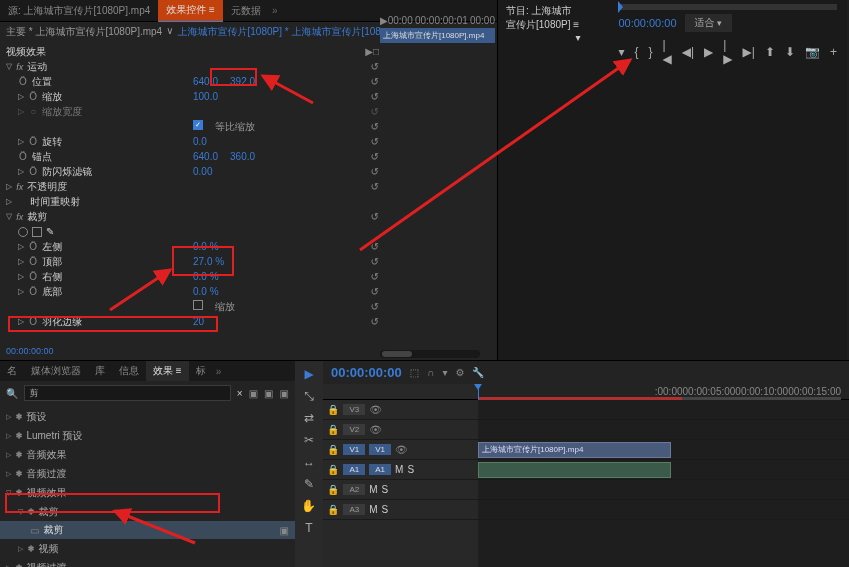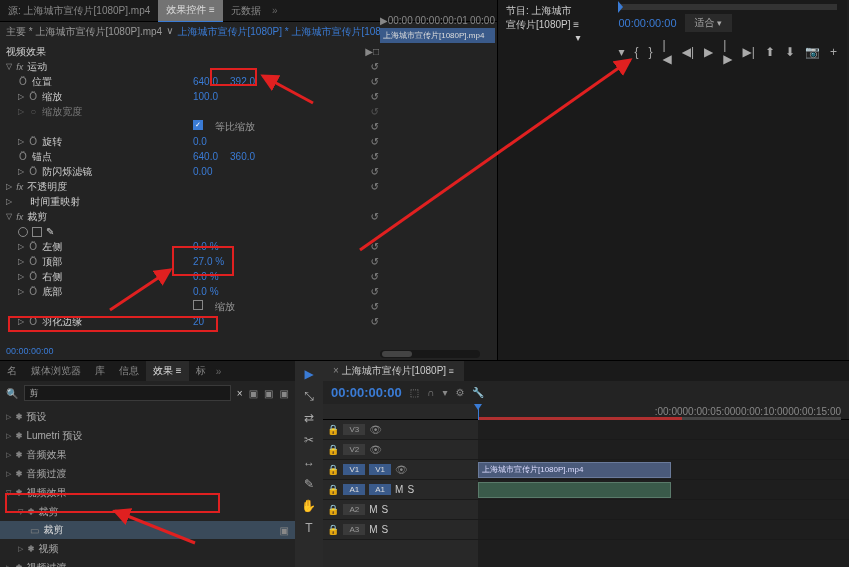--- a/index.html
+++ b/index.html
@@ -1,21 +1,21 @@
 <!DOCTYPE html>
 <html><head>
 <meta charset="utf-8">
 <style>
 *{margin:0;padding:0;box-sizing:border-box;font-family:"Microsoft YaHei",sans-serif;font-size:10px}
 body{background:#1e1e1e;color:#ccc;width:849px;height:567px;overflow:hidden;position:relative}
 .top{display:flex;height:360px}
 .left-panel{width:498px;background:#232323;border-right:1px solid #000;display:flex;flex-direction:column}
 .tabs{display:flex;height:22px;background:#1a1a1a;border-bottom:1px solid #000;align-items:center}
 .tab{padding:4px 8px;color:#888;cursor:pointer}
-.tab.active{background:#737373;color:#ddd;border-bottom:2px solid #3a7bd5}
+.tab.active{background:#c2410c;color:#ddd;border-bottom:2px solid #3a7bd5}
 .arrow{color:#666;padding:0 3px}
 .src-line{display:flex;padding:3px 6px;font-size:9px;color:#999;background:#232323}
 .src-line .link{color:#3a7bd5}
 .mini-tl{position:absolute;left:380px;top:15px;width:115px;height:32px}
 .mini-tl .ruler{display:flex;justify-content:space-between;font-size:8px;color:#888}
 .mini-tl .bar{background:#3a5a8a;color:#ddd;font-size:8px;padding:2px 3px;margin-top:2px;white-space:nowrap;overflow:hidden}
 .fx-list{flex:1;overflow:hidden;position:relative;padding-top:2px}
 .row{display:flex;align-items:center;height:15px;padding:0 4px;position:relative}
 .row .lbl{display:flex;align-items:center;gap:4px;flex:0 0 175px}
 .row .vals{display:flex;gap:12px;flex:1}
@@ -427,23 +427,20 @@
     <span>⤡</span>
     <span>⇄</span>
     <span>✂</span>
     <span>↔</span>
     <span>✎</span>
     <span>✋</span>
     <span>T</span>
   </div>
 
   <div class="timeline">
-    <div class="tl-tabs">
-        <span class="tl-tab"><span style="color:#888">× </span><span>上海城市宣传片[1080P]</span> ≡</span>
-      </div>
     <div class="tl-head">
       <span class="tc">00:00:00:00</span>
       <span class="ic">⬚</span>
       <span class="ic">∩</span>
       <span class="ic">▾</span>
       <span class="ic">⚙</span>
       <span class="ic">🔧</span>
     </div>
     <div class="tl-ruler">
       <div class="tl-trackhead"></div>

